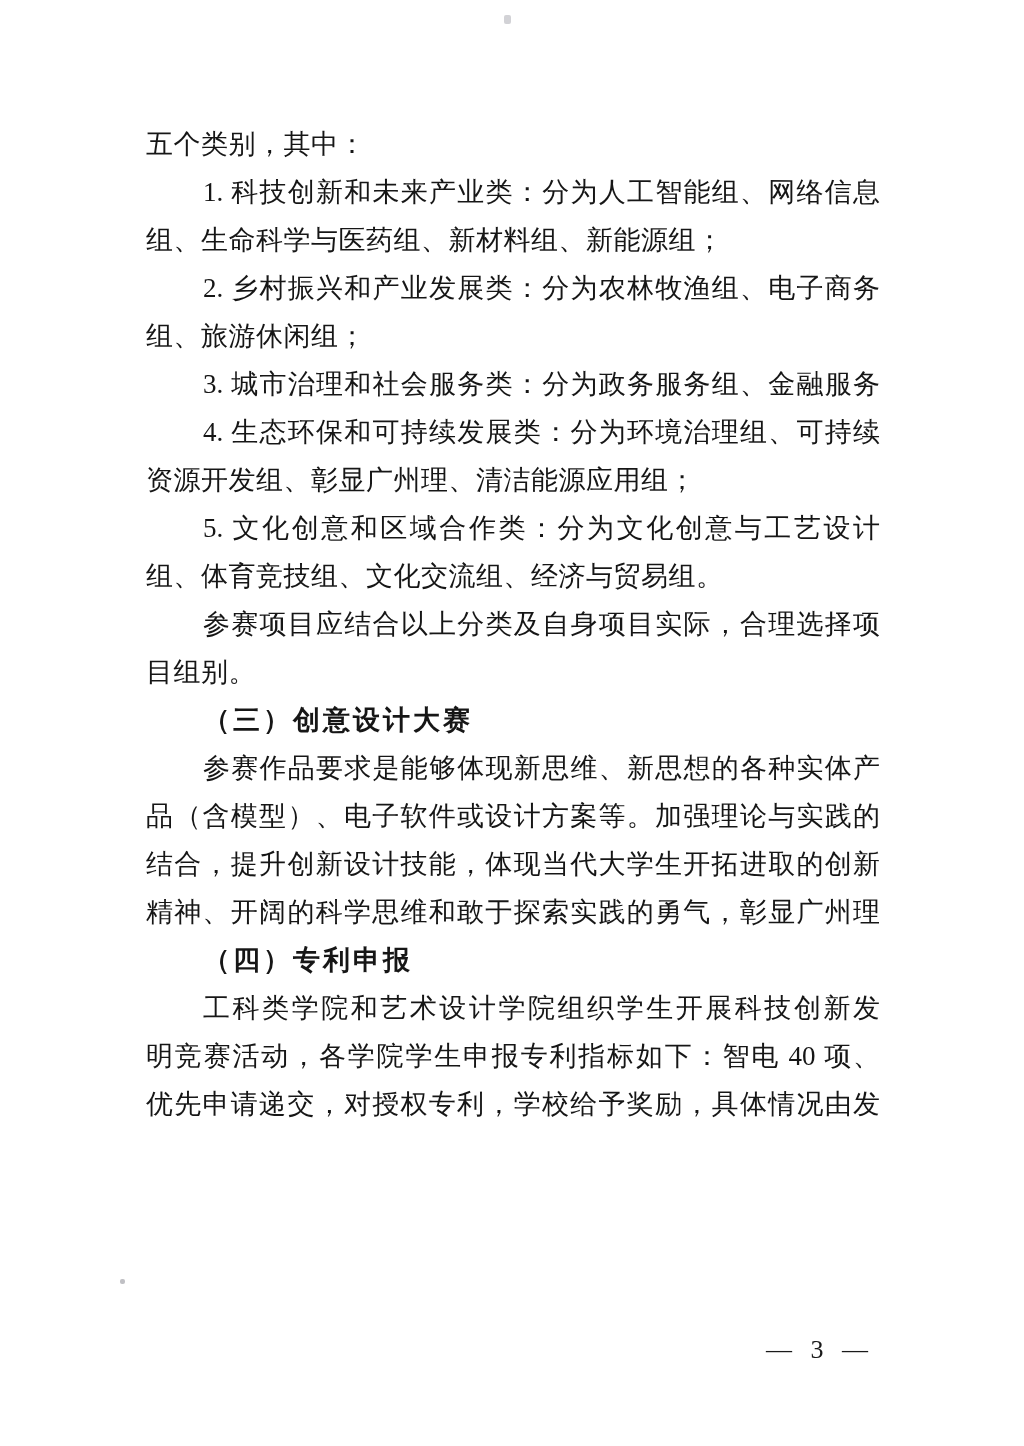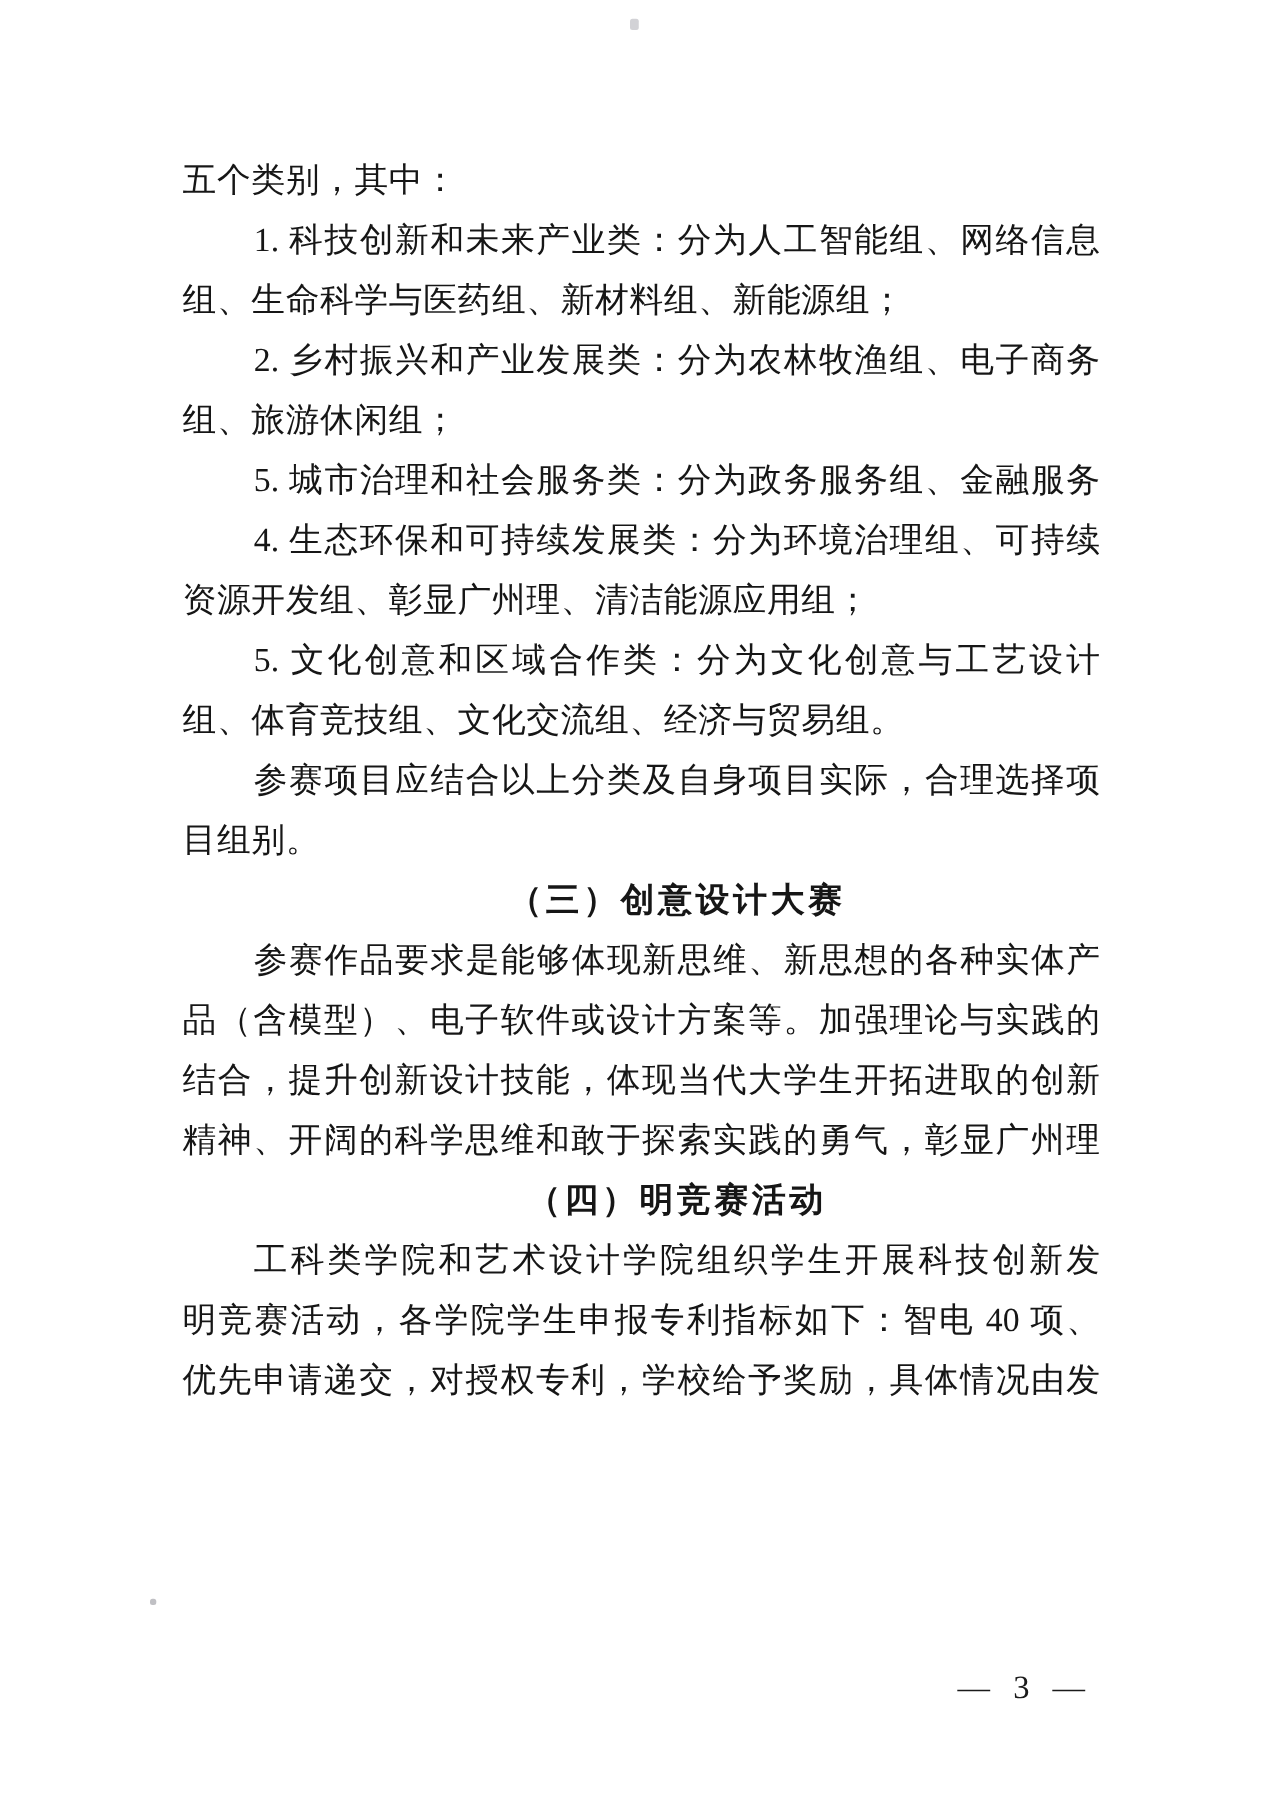--- a/index.html
+++ b/index.html
@@ -31,21 +31,20 @@
   }
   .line.just {
     white-space: normal;
     text-align: justify;
     text-align-last: justify;
     -moz-text-align-last: justify;
     letter-spacing: 0;
   }
   .line.ind {
     text-indent: 57px;
-    text-align: center;
   }
   .line.heading {
     font-weight: 700;
     letter-spacing: 3px;
   }
   .footer {
     position: absolute;
     top: 1334px;
     right: 150px;
     font-size: 26px;
@@ -79,33 +78,33 @@
 
   <div class="artifact artifact-top"></div>
   <div class="artifact artifact-left"></div>
 
   <div class="text-block">
     <div class="line">五个类别，其中：</div>
     <div class="line ind just">1. 科技创新和未来产业类：分为人工智能组、网络信息</div>
     <div class="line">组、生命科学与医药组、新材料组、新能源组；</div>
     <div class="line ind just">2. 乡村振兴和产业发展类：分为农林牧渔组、电子商务</div>
     <div class="line">组、旅游休闲组；</div>
-    <div class="line ind just">5. 城市治理和社会服务类：分为政务服务组、金融服务</div>
+    <div class="line ind just">3. 城市治理和社会服务类：分为政务服务组、金融服务</div>
     <div class="line ind just">4. 生态环保和可持续发展类：分为环境治理组、可持续</div>
     <div class="line">资源开发组、彰显广州理、清洁能源应用组；</div>
     <div class="line ind just">5. 文化创意和区域合作类：分为文化创意与工艺设计</div>
     <div class="line">组、体育竞技组、文化交流组、经济与贸易组。</div>
     <div class="line ind just">参赛项目应结合以上分类及自身项目实际，合理选择项</div>
     <div class="line">目组别。</div>
     <div class="line ind heading">（三）创意设计大赛</div>
     <div class="line ind just">参赛作品要求是能够体现新思维、新思想的各种实体产</div>
     <div class="line just">品（含模型）、电子软件或设计方案等。加强理论与实践的</div>
     <div class="line just">结合，提升创新设计技能，体现当代大学生开拓进取的创新</div>
     <div class="line just">精神、开阔的科学思维和敢于探索实践的勇气，彰显广州理</div>
-    <div class="line ind heading">（四）明竞赛活动</div>
+    <div class="line ind heading">（四）专利申报</div>
     <div class="line ind just">工科类学院和艺术设计学院组织学生开展科技创新发</div>
     <div class="line just">明竞赛活动，各学院学生申报专利指标如下：智电 40 项、</div>
     <div class="line just">优先申请递交，对授权专利，学校给予奖励，具体情况由发</div>
   </div>
 
   <div class="footer">— 3 —</div>
 
 </div>
 
 </body></html>

